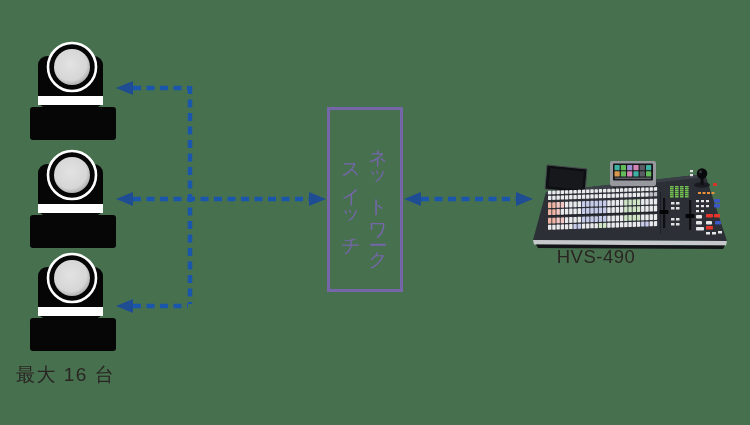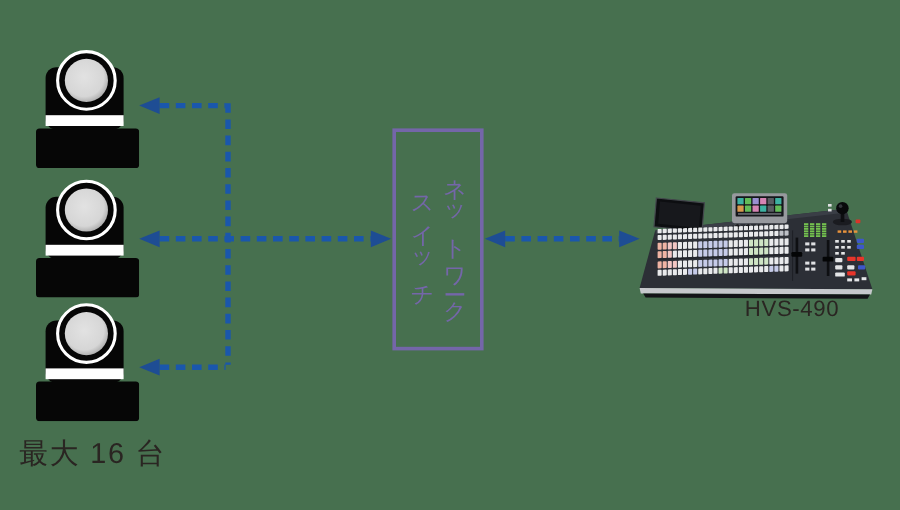--- a/index.html
+++ b/index.html
@@ -7,42 +7,42 @@
     width:750px;height:425px;position:relative;overflow:hidden;
     background:var(--background,#47704F);
     font-family:"Liberation Sans","DejaVu Sans",sans-serif;
   }
   .camera{position:absolute;left:30px;width:86px;height:100px;}
   .camera svg{width:100%;height:100%;display:block;}
   #cam1{top:40px;} #cam2{top:148px;} #cam3{top:251px;}
 
   .cameras-label{
     position:absolute;left:16px;top:362px;
-    font-size:24px;letter-spacing:1.5px;font-weight:500;
+    font-size:19px;letter-spacing:1.5px;font-weight:500;
     color:var(--label-text,#2A2522);
   }
   .switch-box{
     position:absolute;left:327px;top:107px;width:76px;height:185px;
     box-sizing:border-box;border:3px solid var(--switch-purple,#7466A9);
     display:flex;align-items:center;justify-content:center;
     background:transparent;
   }
   .switch-box .vtext{
     writing-mode:vertical-rl;text-align:center;
     font-size:19px;line-height:27px;letter-spacing:3px;
     color:var(--switch-purple,#7466A9);font-weight:500;
   }
   .switch-box .vtext span{display:block;}
 
   #arrow-layer{position:absolute;left:0;top:0;width:750px;height:425px;pointer-events:none;}
 
   .console-wrap{position:absolute;left:530px;top:158px;width:200px;height:92px;}
   .console-wrap svg{width:100%;height:100%;display:block;}
   .console-label{
-    position:absolute;left:588px;top:246px;width:144px;text-align:center;
+    position:absolute;left:524px;top:246px;width:144px;text-align:center;
     font-size:18.5px;letter-spacing:.5px;font-weight:500;
     color:var(--label-text,#2A2522);
   }
 </style>
 </head>
 <body>
 
 <div class="camera" id="cam1">
   <svg viewBox="0 0 86 100">
     <defs>

